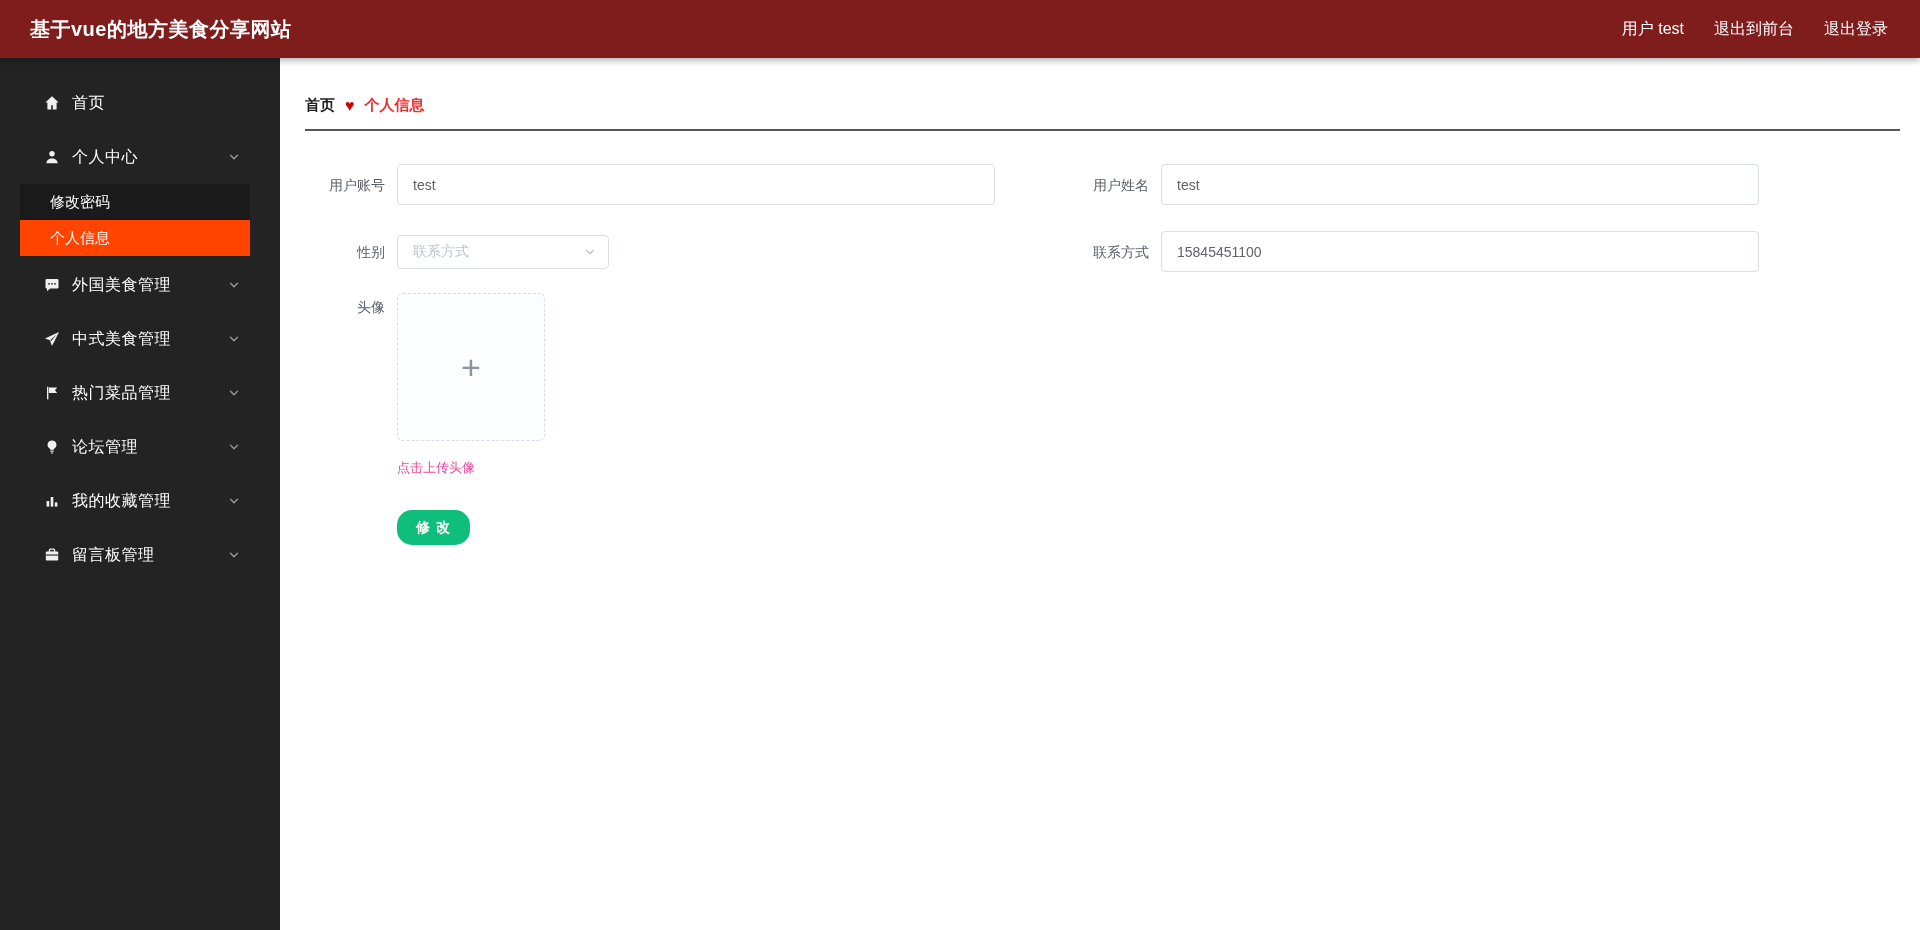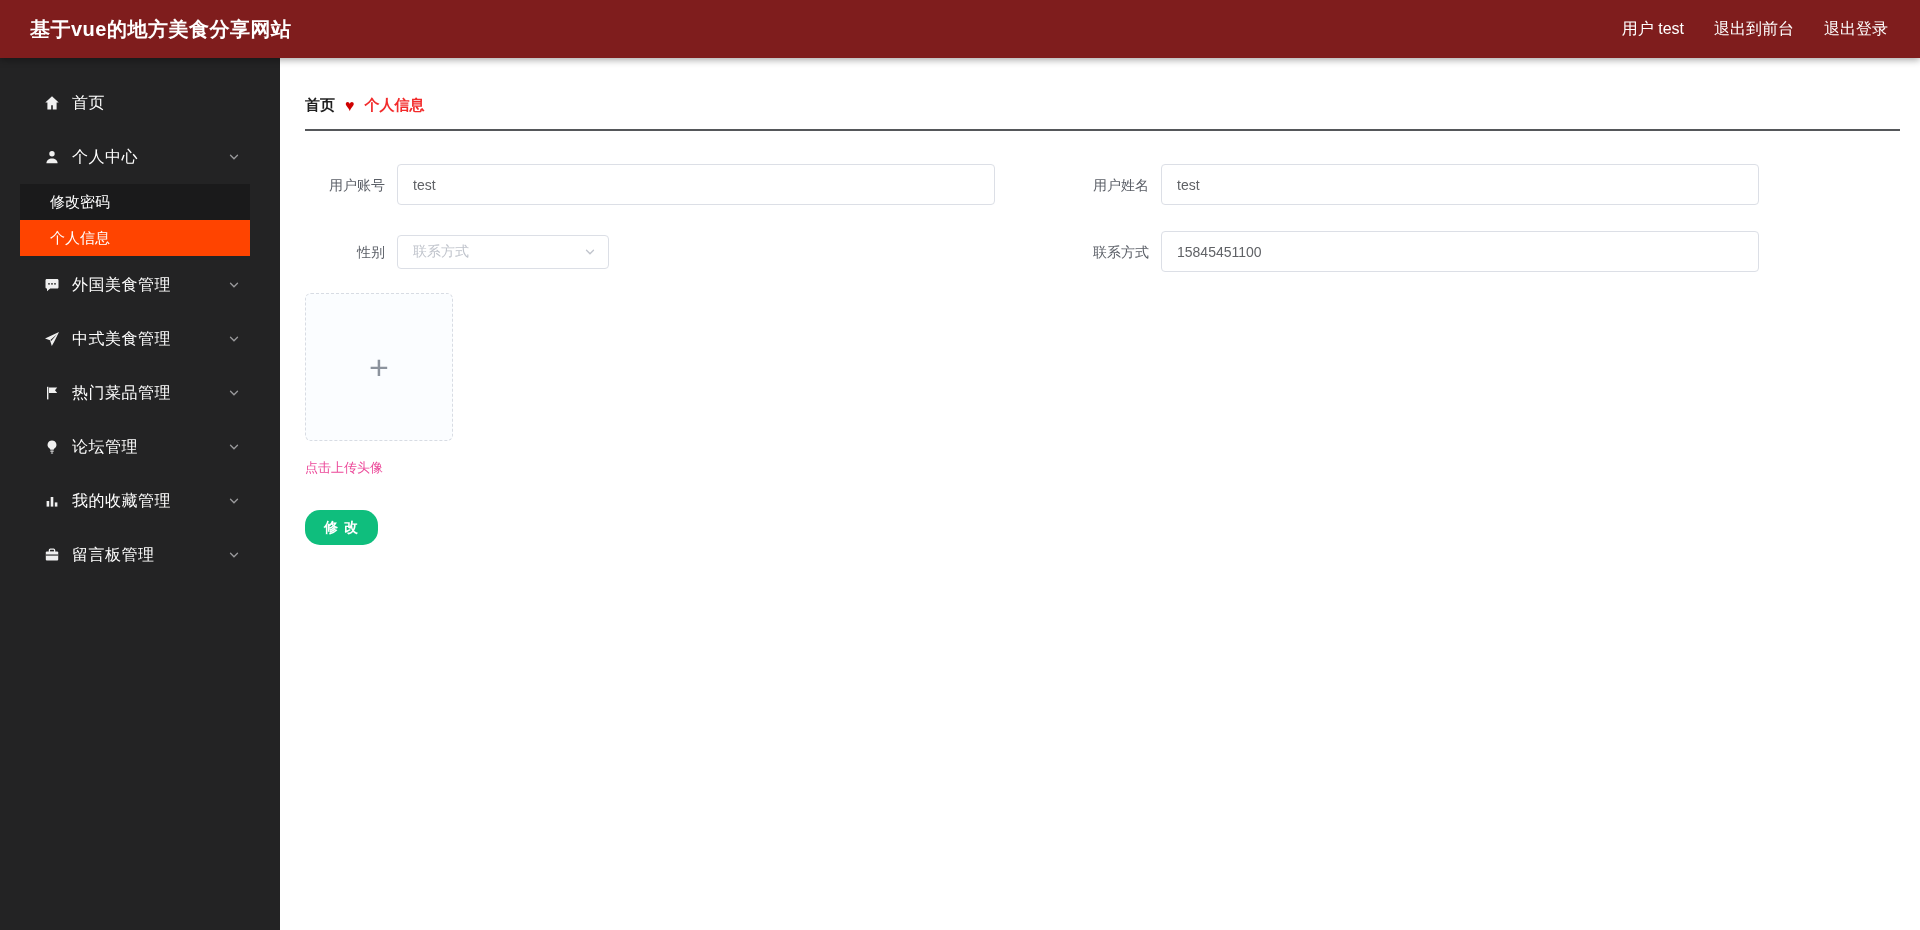--- a/index.html
+++ b/index.html
@@ -219,20 +219,21 @@
                 </svg>
             </span>
           </div>
         </div>
         <span></span>
         <label class="f-label">联系方式</label>
         <input class="f-input" type="text" value="15845451100" style="">
       </div>
 
       <div class="avatar-row">
+        <label class="avatar-label">头像</label>
         <div>
           <div class="upload-box">
             <span class="upload-plus">+</span>
           </div>
           <div class="upload-tip">点击上传头像</div>
           <button class="submit-btn">修 改</button>
         </div>
       </div>
     </div>
 

